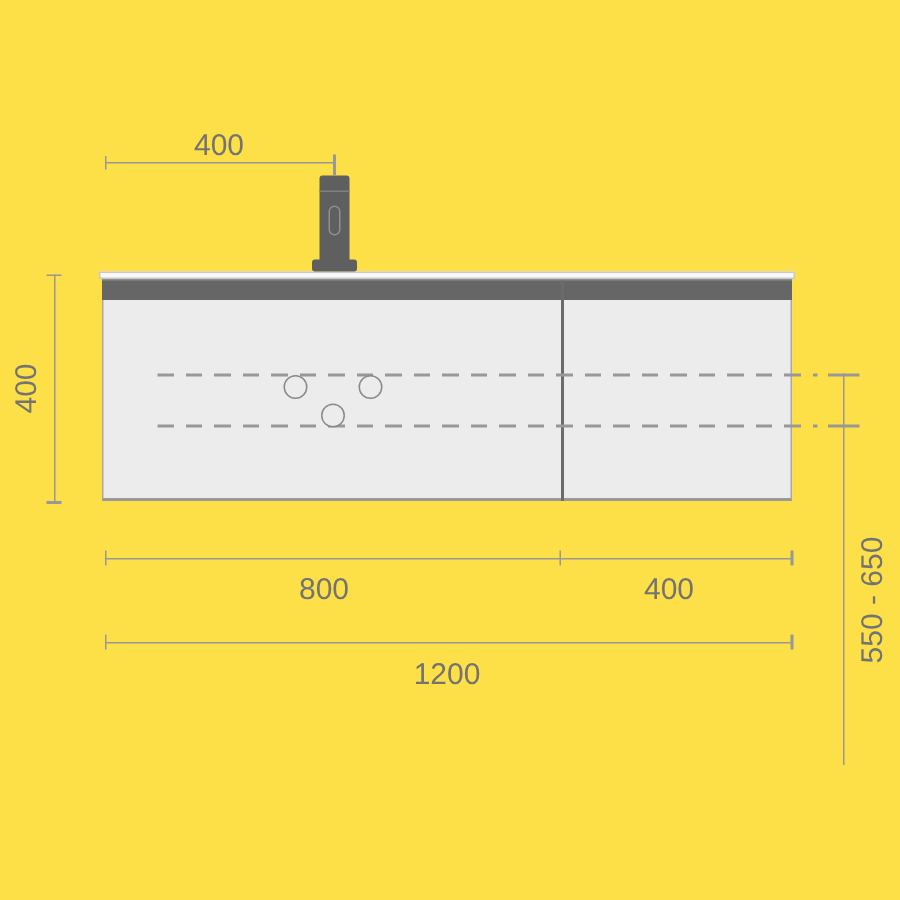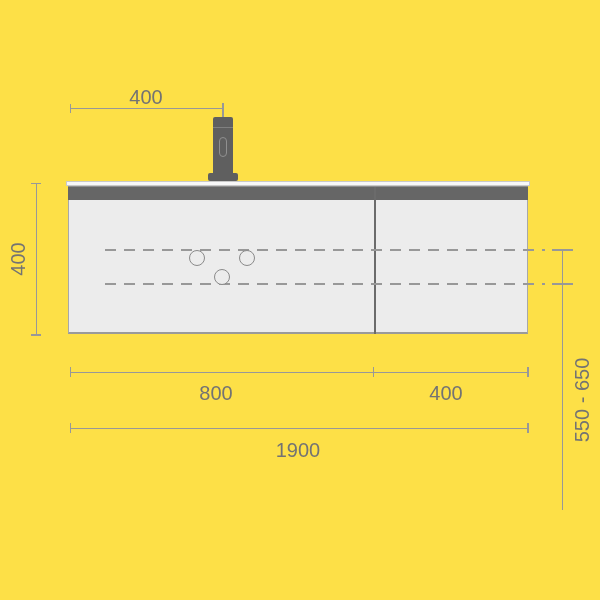--- a/index.html
+++ b/index.html
@@ -95,15 +95,15 @@
   <div class="hline" style="left:70px;top:371.5px;width:458px;"></div>
   <div class="tick-v" style="left:69.5px;top:367px;"></div>
   <div class="tick-v" style="left:372.5px;top:367px;"></div>
   <div class="tick-v" style="left:527px;top:367px;"></div>
   <div class="dim-label" style="left:216px;top:393px;text-align:center;">800</div>
   <div class="dim-label" style="left:446px;top:393px;">400</div>
 
   <div class="hline" style="left:70px;top:427.5px;width:458px;"></div>
   <div class="tick-v" style="left:69.5px;top:423px;"></div>
   <div class="tick-v" style="left:527px;top:423px;"></div>
-  <div class="dim-label" style="left:298px;top:450px;">1900</div>
+  <div class="dim-label" style="left:298px;top:450px;">1200</div>
 
 </div>
 
 </body></html>

